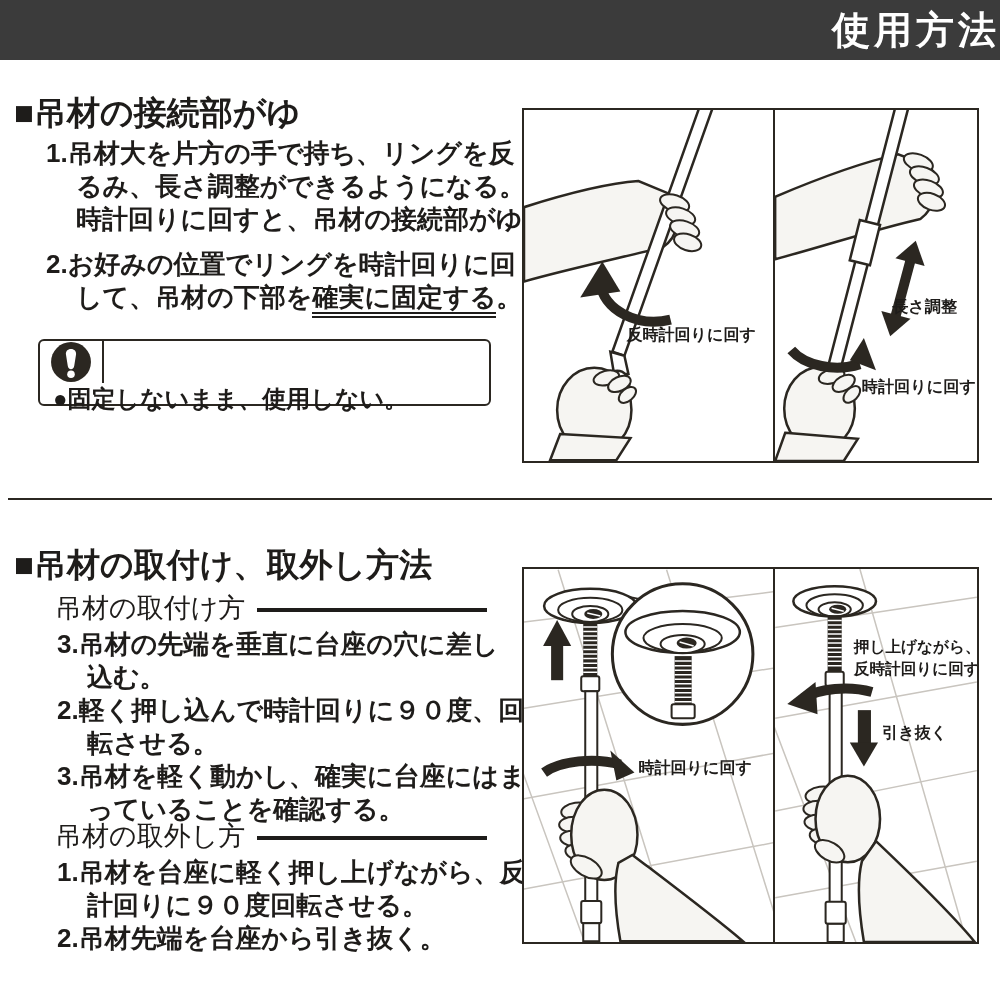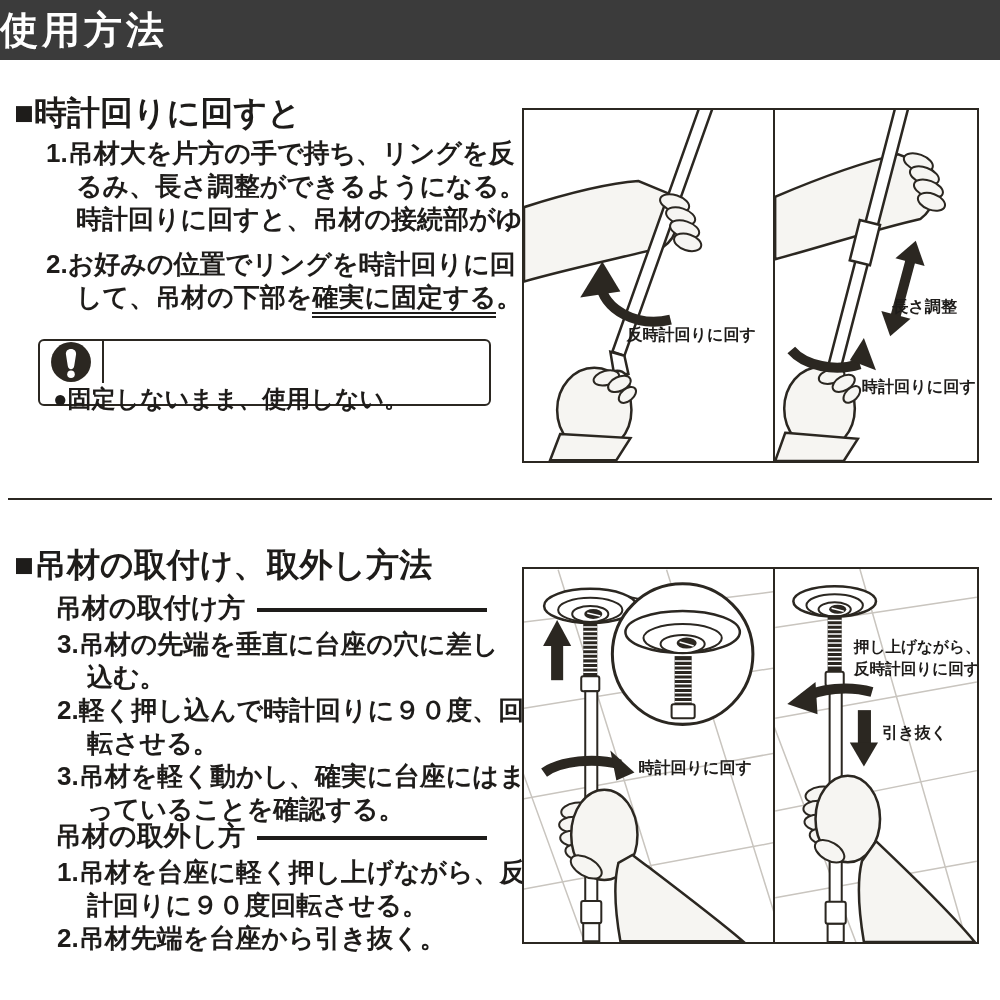--- a/index.html
+++ b/index.html
@@ -1,21 +1,21 @@
 <!DOCTYPE html>
 <html><head>
 <meta charset="utf-8">
 <style>
   html,body{margin:0;padding:0;background:#fff;}
   .page{position:relative;width:1000px;height:1000px;background:#fff;overflow:hidden;
         font-family:"Liberation Sans","DejaVu Sans",sans-serif;color:#1e1c1a;}
 
   
   .banner{position:absolute;left:0;top:0;width:1000px;height:60px;background:#3b3b3b;
-          display:flex;align-items:center;justify-content:flex-start;}
+          display:flex;align-items:center;justify-content:flex-end;}
   .banner h1{margin:0;color:#fff;font-size:38px;font-weight:bold;letter-spacing:4px;line-height:1;}
 
   
   .h2{position:absolute;left:14px;margin:0;font-size:33px;font-weight:900;line-height:38px;letter-spacing:0;}
   .h2.sec1{top:94px;}
   .h2.sec2{top:546px;}
 
   
   .steps{position:absolute;font-size:26px;font-weight:700;line-height:33px;}
   .steps .step{margin:0 0 12px 0;}
@@ -25,21 +25,21 @@
   .steps1{left:46px;top:137px;width:470px;}
   .steps-attach{left:57px;top:628px;width:460px;}
   .steps-detach{left:57px;top:856px;width:470px;}
 
   .em{font-weight:900;border-bottom:6px double #1e1c1a;padding-bottom:0px;}
 
   
   .subhead{position:absolute;left:55px;width:432px;display:flex;align-items:center;}
   .subhead.attach{top:592px;}
   .subhead.detach{top:820px;}
-  .subhead .sh-text{font-size:27px;font-weight:700;line-height:32px;white-space:nowrap;}
+  .subhead .sh-text{font-size:27px;font-weight:400;line-height:32px;white-space:nowrap;}
   .subhead .rule{flex:1;height:4px;background:#1e1c1a;margin-left:12px;margin-top:4px;}
 
   
   .warnbox{position:absolute;left:38px;top:339px;width:449px;height:63px;border:2.5px solid #2b2721;
            border-radius:6px;display:flex;align-items:stretch;background:#fff;flex-direction:column;}
   .warn-icon-cell{width:62px;display:flex;align-items:center;justify-content:center;
                   border-right:2.5px solid #2b2721;}
   .warn-text{display:flex;align-items:center;padding-left:13px;font-size:24px;font-weight:700;white-space:nowrap;}
 
   
@@ -58,21 +58,21 @@
 </style>
 </head>
 <body>
 
 <div class="page">
 
   <header class="banner">
     <h1>使用方法</h1>
   </header>
 
-  <h2 class="h2 sec1">■時計回りに回すと</h2>
+  <h2 class="h2 sec1">■吊材の接続部がゆ</h2>
 
   <div class="steps steps1">
     <div class="step">
       <div class="line">1.吊材大を片方の手で持ち、リングを反</div>
       <div class="line cont">るみ、長さ調整ができるようになる。</div>
       <div class="line cont">時計回りに回すと、吊材の接続部がゆ</div>
     </div>
     <div class="step">
       <div class="line">2.お好みの位置でリングを時計回りに回</div>
       <div class="line cont"><span>して、吊材の下部を</span><span class="em">確実に固定する</span><span>。</span></div>

